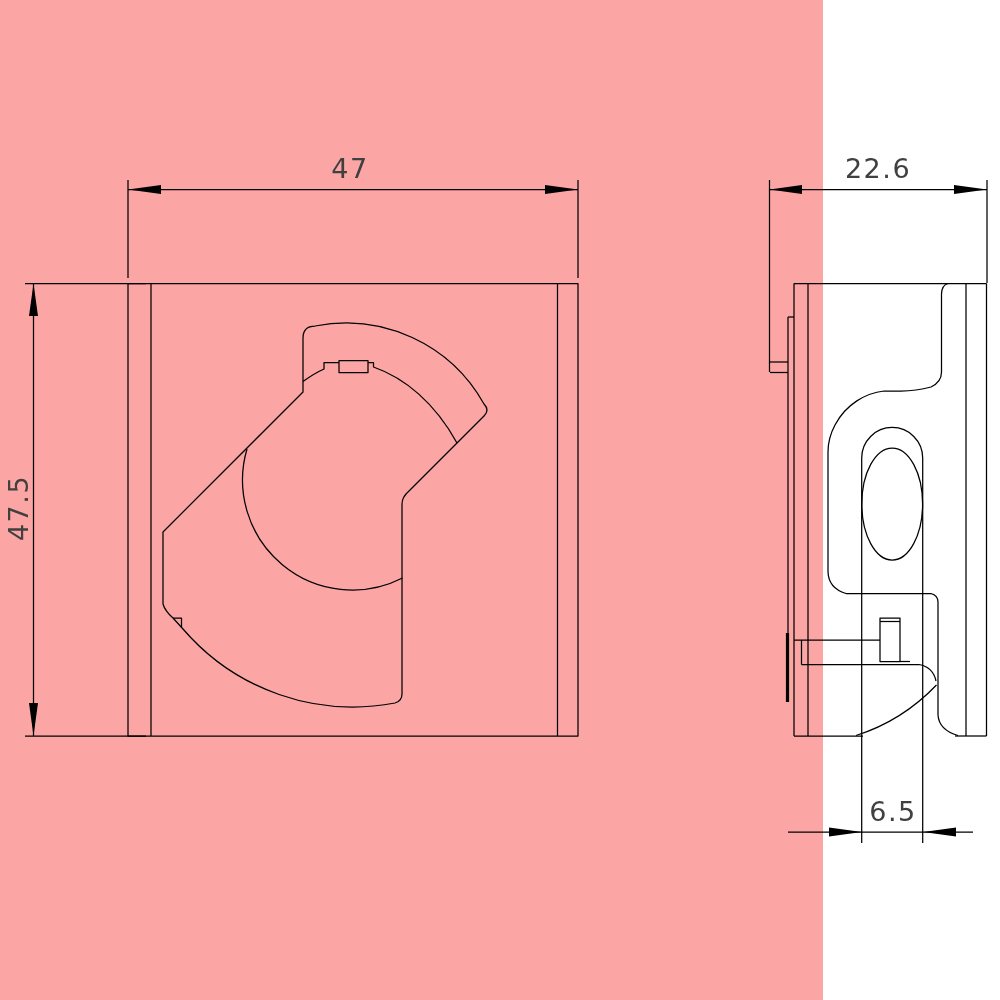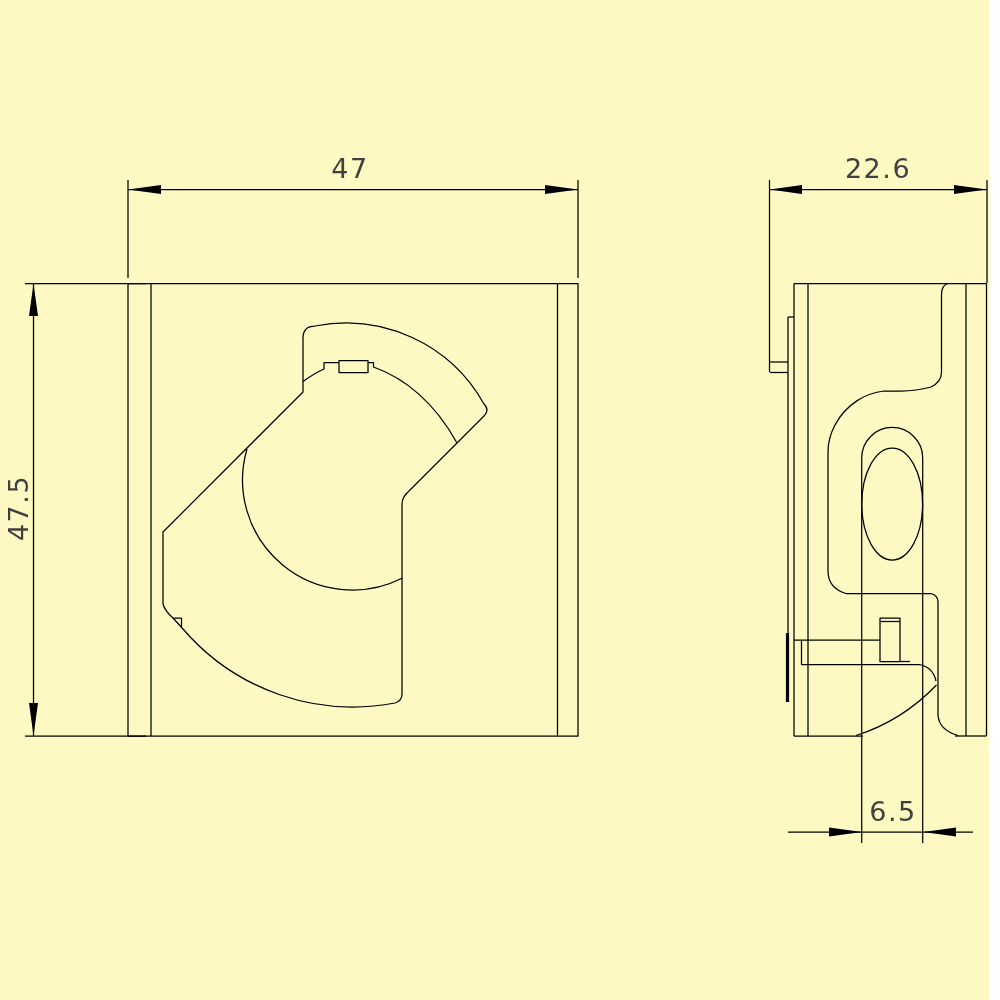--- a/index.html
+++ b/index.html
@@ -1,19 +1,19 @@
 <!DOCTYPE html>
 <html><head>
 <meta charset="utf-8">
 <style>
   html,body{margin:0;padding:0;background:#fff;}
   .canvas{
     position:relative;
-    width:989px;height:1000px;
-    background:#fef9c3;
+    width:823px;height:1000px;
+    background:#fca5a5;
     font-family:"DejaVu Sans", sans-serif;
   }
   svg{display:block;}
   .thin{stroke:#000;stroke-width:1.25;fill:none;stroke-linecap:butt;stroke-linejoin:round;}
   .thick{stroke:#000;stroke-width:3.2;fill:none;stroke-linecap:butt;}
   .arrow{fill:#000;stroke:none;}
   .dimtext{
     fill:#404040;
     font-size:27px;
     letter-spacing:1.5px;

